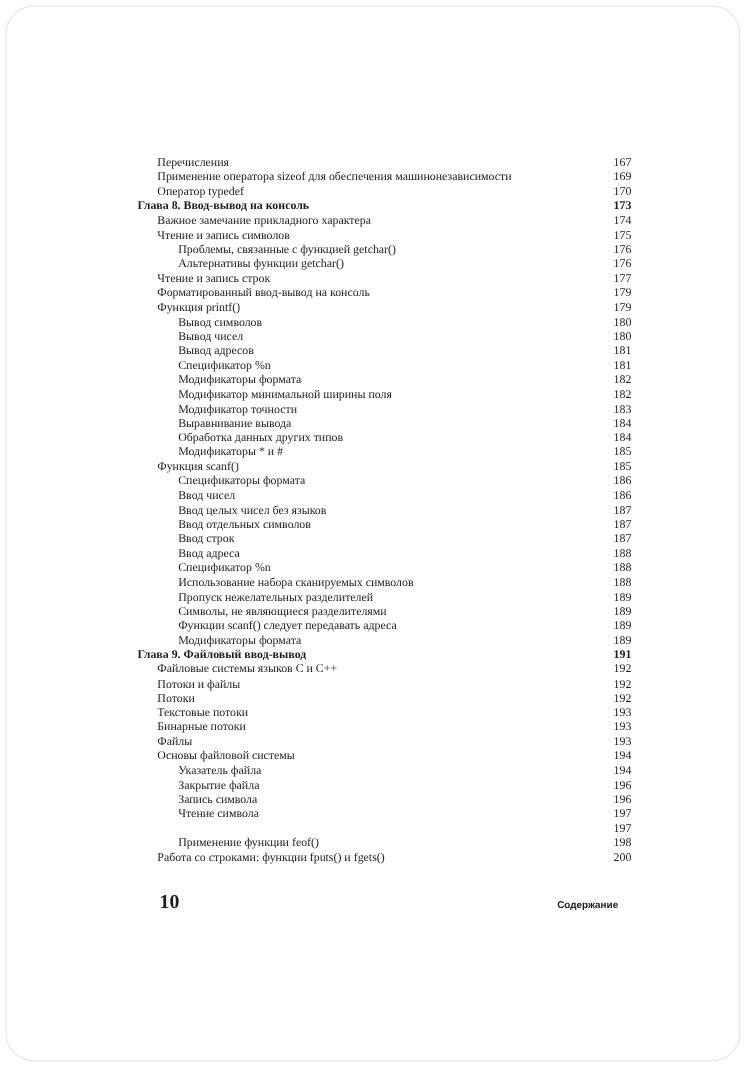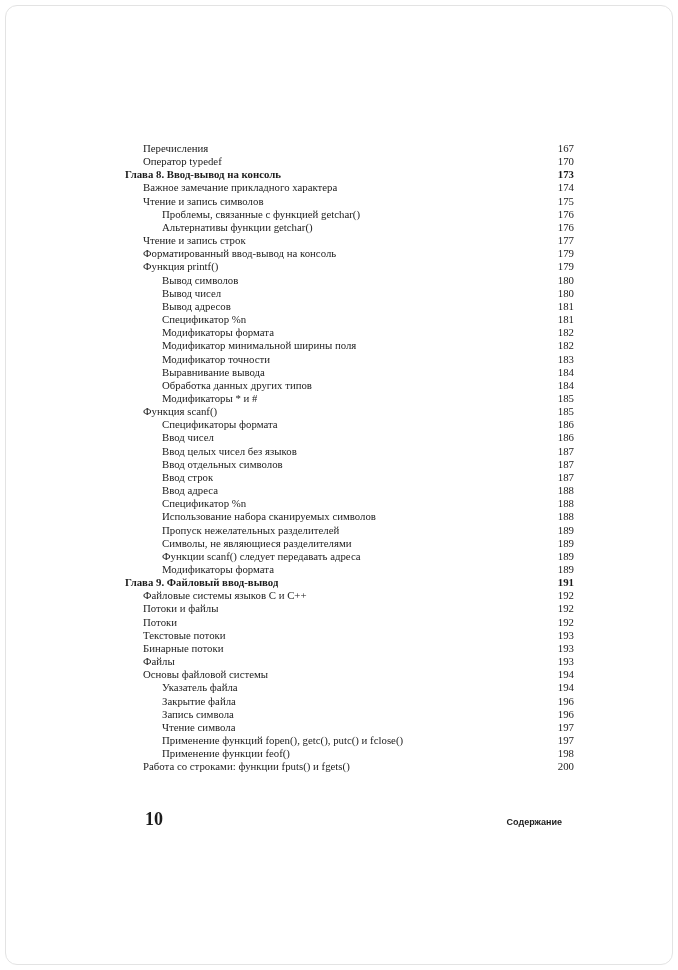--- a/index.html
+++ b/index.html
@@ -12,21 +12,21 @@
     width: 678px;
     height: 970px;
     font-family: "Liberation Serif", serif;
     color: #1c1c1c;
     overflow: hidden;
   }
   .page-frame {
     position: absolute;
     inset: 5px;
     border: 1px solid #e3e3e3;
-    border-radius: 12px;
+    border-radius: 26px;
     background: #ffffff;
   }
   .toc {
     position: absolute;
     left: 119px;
     top: 136px;
     width: 449px;
   }
   .toc-row {
     display: flex;
@@ -75,20 +75,24 @@
 </head>
 <body>
 
 <div class="page-frame">
   <main class="toc" id="toc">
       <div class="toc-row level-1">
         <span class="toc-title">Перечисления</span>
         <span class="toc-page">167</span>
       </div>
       <div class="toc-row level-1">
+        <span class="toc-title">Применение оператора sizeof для обеспечения машинонезависимости</span>
+        <span class="toc-page">169</span>
+      </div>
+      <div class="toc-row level-1">
         <span class="toc-title">Оператор typedef</span>
         <span class="toc-page">170</span>
       </div>
       <div class="toc-row level-0">
         <span class="toc-title">Глава 8. Ввод-вывод на консоль</span>
         <span class="toc-page">173</span>
       </div>
       <div class="toc-row level-1">
         <span class="toc-title">Важное замечание прикладного характера</span>
         <span class="toc-page">174</span>
@@ -251,21 +255,20 @@
       </div>
       <div class="toc-row level-2">
         <span class="toc-title">Запись символа</span>
         <span class="toc-page">196</span>
       </div>
       <div class="toc-row level-2">
         <span class="toc-title">Чтение символа</span>
         <span class="toc-page">197</span>
       </div>
       <div class="toc-row level-2">
-        <span class="toc-title">Применение функций fopen(), getc(), putc() и fclose()</span>
         <span class="toc-page">197</span>
       </div>
       <div class="toc-row level-2">
         <span class="toc-title">Применение функции feof()</span>
         <span class="toc-page">198</span>
       </div>
       <div class="toc-row level-1">
         <span class="toc-title">Работа со строками: функции fputs() и fgets()</span>
         <span class="toc-page">200</span>
       </div>

